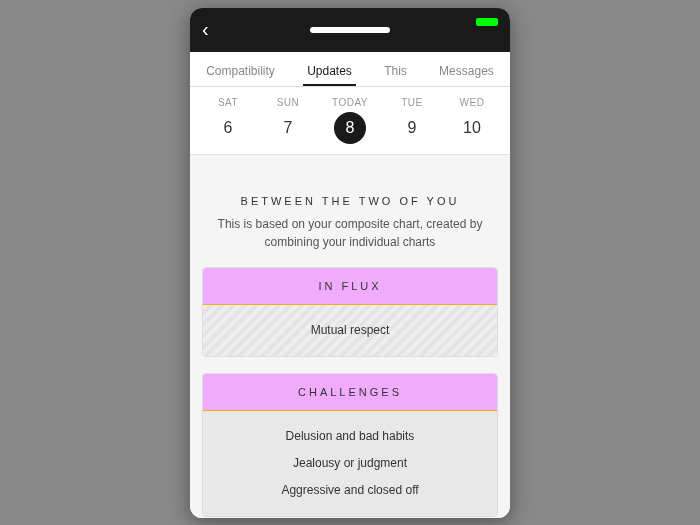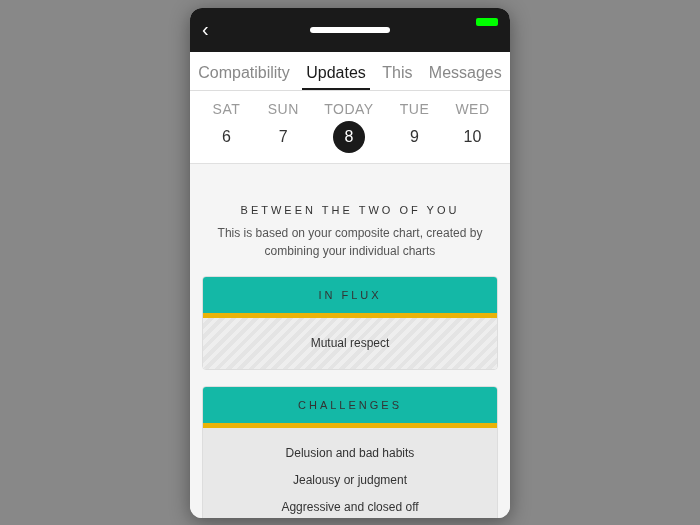--- a/index.html
+++ b/index.html
@@ -67,21 +67,21 @@
     .tab-nav {
       background: white;
       display: flex;
       justify-content: space-around;
       padding: 10px 0 6px;
       border-bottom: 1px solid #ddd;
       flex-shrink: 0;
     }
 
     .tab-item {
-      font-size: 16px;
+      font-size: 12px;
       color: #888;
       cursor: pointer;
       padding: 2px 4px;
       position: relative;
     }
 
     .tab-item.active {
       color: #1a1a1a;
       font-weight: 500;
     }
@@ -108,21 +108,21 @@
     }
 
     .day-col {
       display: flex;
       flex-direction: column;
       align-items: center;
       gap: 4px;
     }
 
     .day-label {
-      font-size: 14px;
+      font-size: 10px;
       color: #999;
       text-transform: uppercase;
       letter-spacing: 0.5px;
     }
 
     .day-number {
       font-size: 16px;
       color: #333;
       width: 32px;
       height: 32px;
@@ -175,22 +175,22 @@
       overflow: hidden;
     }
 
     .card-header {
       padding: 12px;
       text-align: center;
       font-size: 11px;
       letter-spacing: 3px;
       color: #333;
       font-weight: 500;
-      background: #14b8a6;
-      border-bottom: 5px solid #eab308;
+      background: #f0abfc;
+      border-bottom: 1px solid #eab308;
     }
 
     .card-body-striped {
       background: repeating-linear-gradient(
         -45deg,
         #eeeeee,
         #eeeeee 4px,
         #e4e4e4 4px,
         #e4e4e4 8px
       );

